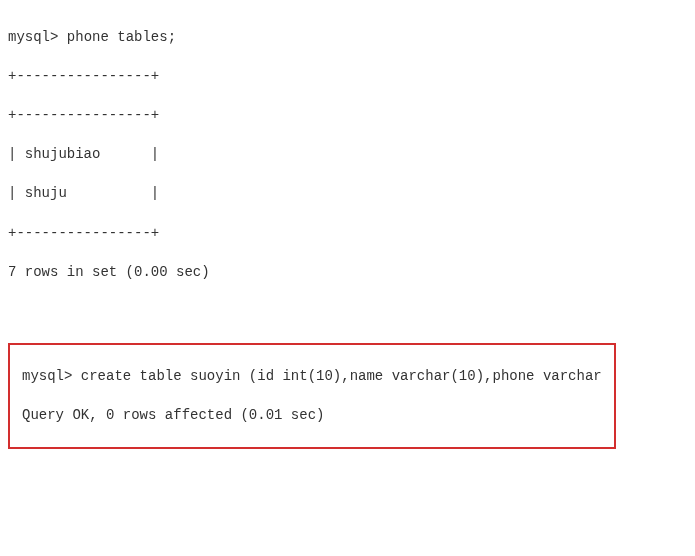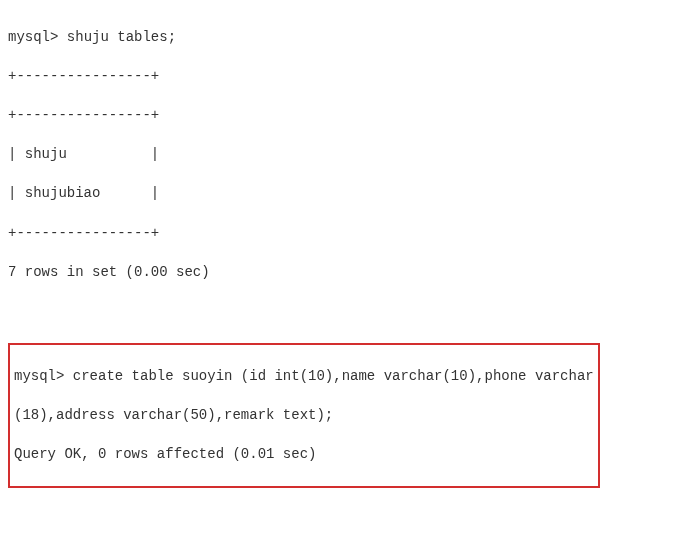--- a/index.html
+++ b/index.html
@@ -9,41 +9,40 @@
       line-height: 1.4;
       color: #333;
       background: #fff;
       padding: 8px;
       width: 695px;
       position: relative;
     }
     .terminal { white-space: pre; font-family: "Courier New", monospace; }
     .highlight-box {
       border: 2px solid #d32e2e;
-      padding: 2px 4px;
+      padding: 2px 12px;
       margin: 2px 0;
       display: inline-block;
     }
     .line { min-height: 1.4em; }
   </style>
 </head>
 <body>
 
 <div class="terminal">
-<div class="line"><span>mysql&gt;</span><span> shuju tables;</span></div>
+<div class="line"><span>mysql&gt;</span><span> phone tables;</span></div>
 <div class="line">+----------------+</div>
 <div class="line">+----------------+</div>
+<div class="line">| shujubiao      |</div>
 <div class="line">| shuju          |</div>
-<div class="line">| shujubiao      |</div>
 <div class="line">+----------------+</div>
 <div class="line">7 rows in set (0.00 sec)</div>
 <div class="line">&nbsp;</div>
 <div class="highlight-box">
 <div class="line">mysql&gt; create table suoyin (id int(10),name varchar(10),phone varchar</div>
-<div class="line">(18),address varchar(50),remark text);</div>
 <div class="line">Query OK, 0 rows affected (0.01 sec)</div>
 </div>
 <div class="line">&nbsp;</div>
 
 
 
 
 
 
 

